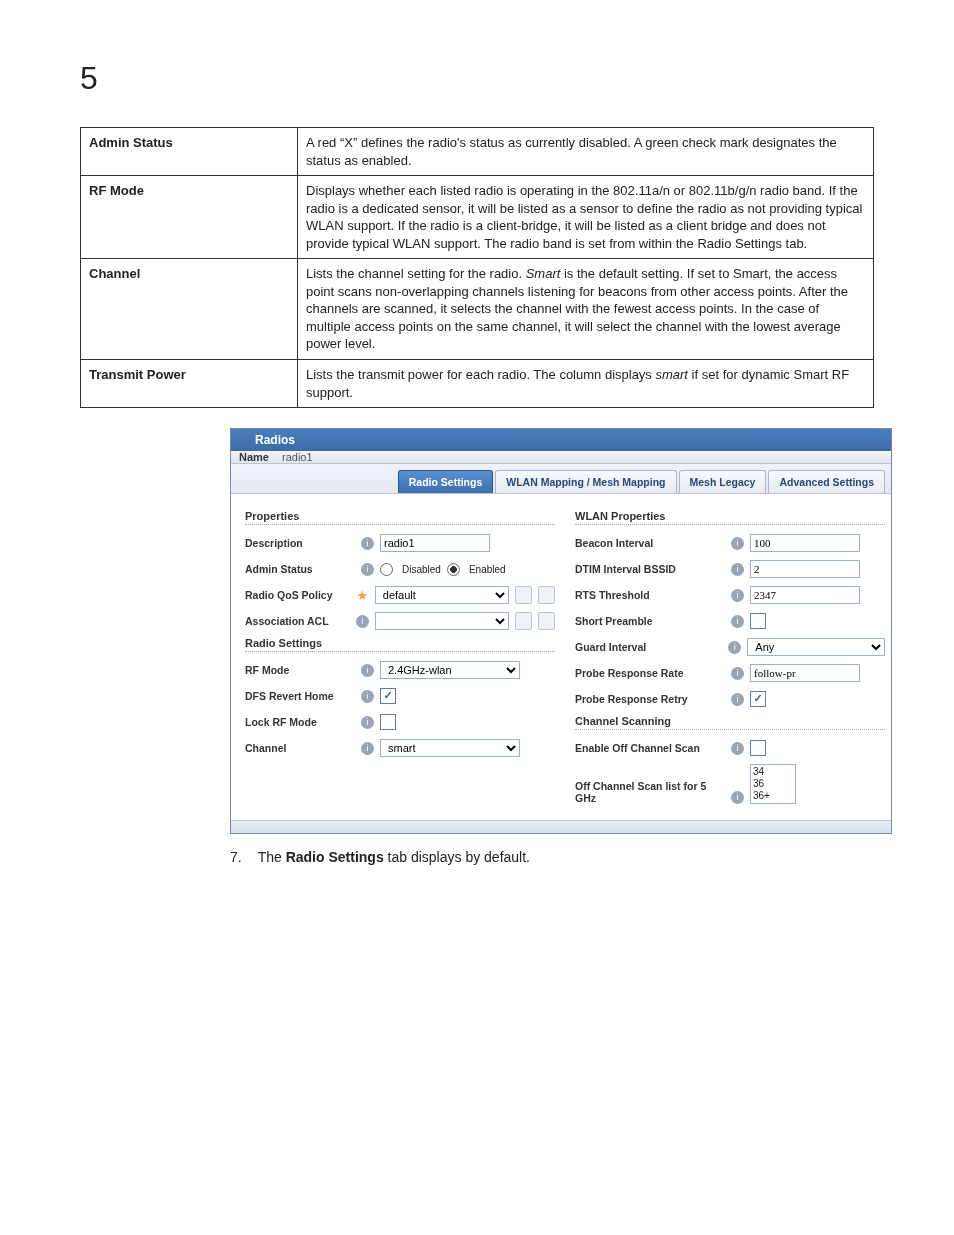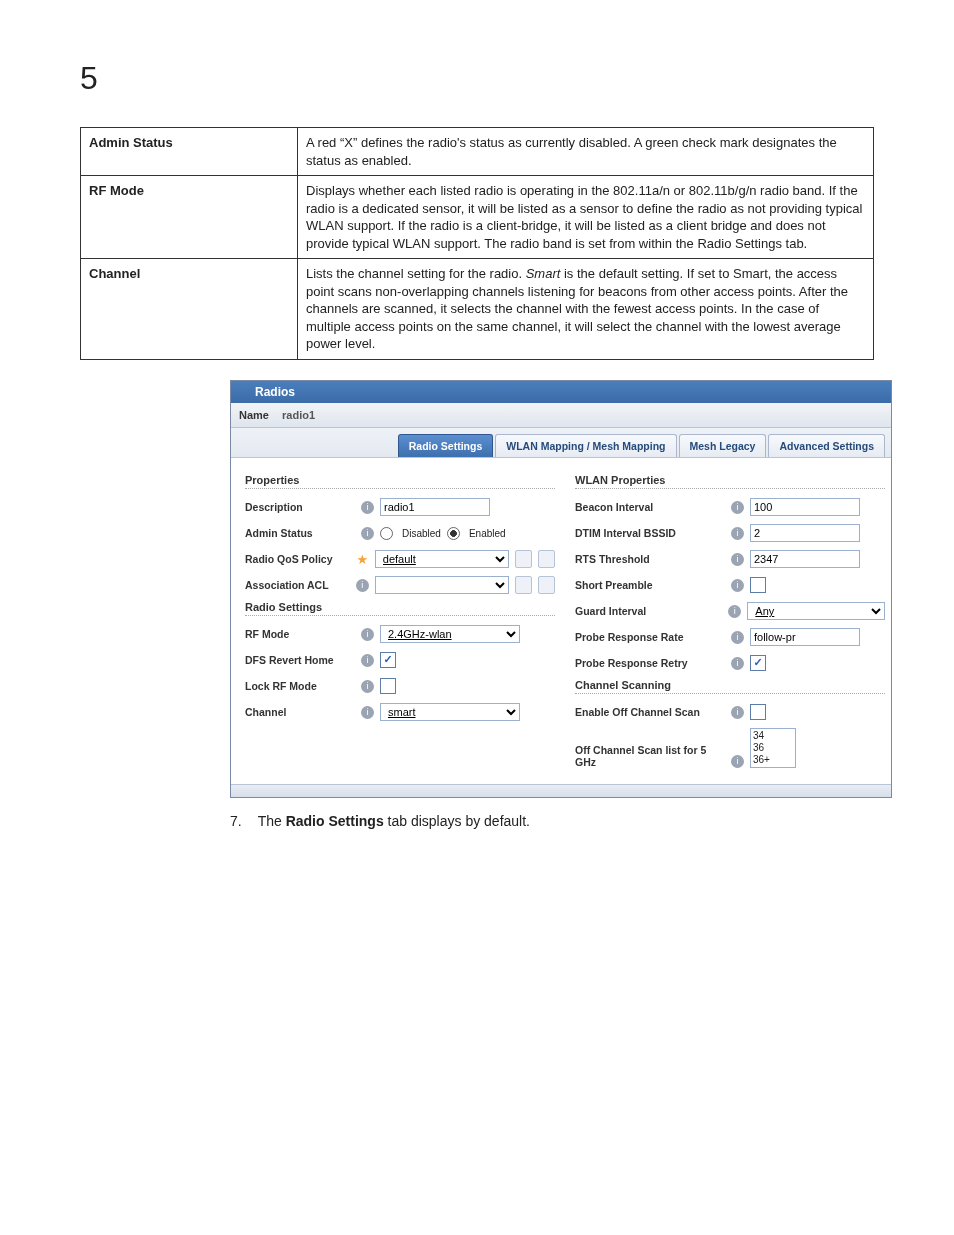--- a/index.html
+++ b/index.html
@@ -8,38 +8,38 @@
   table.desc{width:100%;border-collapse:collapse;margin-bottom:20px;}
   table.desc td{border:1px solid #333;padding:6px 8px;vertical-align:top;font-size:13px;line-height:1.35;}
   table.desc td.key{width:200px;font-weight:bold;font-family:Arial,Helvetica,sans-serif;}
   .step{margin:14px 0 14px 150px;font-size:14px;line-height:1.4;}
   .step .num{display:inline-block;width:24px;}
   .figcap{margin:14px 0 10px 150px;font-size:14px;}
   .figcap .lbl{font-weight:bold;letter-spacing:0.5px;}
   
   .shot{margin-left:150px;width:660px;border:1px solid #7a8aa5;background:#fff;font-size:11px;}
   .shot .titlebar{background:linear-gradient(#4a7ebc,#3b6ca8);color:#fff;padding:4px 24px;font-weight:bold;font-size:12px;}
-  .shot .namebar{background:linear-gradient(#f2f4f7,#dfe5ee);padding:6px 8px;color:#555;border-bottom:1px solid #b9c4d6;font-weight:bold;}
+  .shot .namebar{background:linear-gradient(#f2f4f7,#dfe5ee);padding:0 8px;color:#555;border-bottom:1px solid #b9c4d6;}
   .shot .namebar b{color:#333;margin-right:10px;}
   .shot .tabs{display:flex;justify-content:flex-end;gap:2px;padding:6px 6px 0 6px;background:linear-gradient(#eef2f7,#e4e9f1);border-bottom:1px solid #b9c4d6;}
   .shot .tab{padding:5px 10px;background:linear-gradient(#f7f9fc,#e6ebf3);border:1px solid #aab7cc;border-bottom:none;border-radius:3px 3px 0 0;color:#264b7a;font-weight:bold;font-size:10.5px;cursor:pointer;}
   .shot .tab.active{background:linear-gradient(#5b8fd1,#3d6fae);color:#fff;border-color:#2f578d;}
   .shot .body{display:flex;padding:10px 6px 10px 14px;gap:20px;}
   .col{flex:1;min-width:0;}
   .grp-title{font-weight:bold;color:#333;border-bottom:1px dotted #aaa;margin:6px 0 8px 0;padding-bottom:2px;font-size:11px;}
   .row{display:flex;align-items:center;gap:6px;margin:6px 0;min-height:20px;}
   .row .lbl{width:110px;font-weight:bold;color:#333;font-size:10.5px;}
   .colR .row .lbl{width:150px;}
   .info{width:13px;height:13px;border-radius:50%;background:#9aa4b2;color:#fff;font-size:9px;line-height:13px;text-align:center;display:inline-block;flex:0 0 13px;}
   .star{color:#f3a33c;font-size:13px;flex:0 0 13px;text-align:center;}
   input.txt,select.sel{border:1px solid #9bb0cc;background:#fff;height:18px;font-size:11px;padding:0 3px;box-sizing:border-box;}
   input.txt{width:110px;}
-  select.sel{width:140px;text-decoration:underline;}
+  select.sel{width:140px;}
   .sel-sm{width:60px;}
-  .txt-sm{width:40px;}
+  .txt-sm{width:40px;font-family:Liberation Serif, serif;}
   .chk{width:14px;height:14px;border:1px solid #5c7da8;background:#fff;display:inline-block;text-align:center;line-height:12px;color:#2a66b4;font-weight:bold;font-size:11px;}
   .chk.on::before{content:"✓";}
   .icon-btn{width:16px;height:16px;display:inline-block;border:1px solid #b7c3d6;background:#eef2f8;border-radius:2px;}
   .radio{width:11px;height:11px;border:1px solid #666;border-radius:50%;display:inline-block;margin-right:3px;vertical-align:middle;}
   .radio.on{background:radial-gradient(circle,#333 0 40%,#fff 45% 100%);}
   .listbox{border:1px solid #9bb0cc;background:#fff;width:40px;font-size:10px;line-height:1.2;padding:1px 2px;}
   .bottombar{height:12px;background:linear-gradient(#e8edf4,#d7dfeb);border-top:1px solid #b9c4d6;}
   .em{font-style:italic;}
 </style>
 </head>
@@ -55,20 +55,26 @@
       <td>A red “X” defines the radio's status as currently disabled. A green check mark designates the status as enabled.</td>
     </tr>
     <tr>
       <td class="key">RF Mode</td>
       <td>Displays whether each listed radio is operating in the 802.11a/n or 802.11b/g/n radio band. If the radio is a dedicated sensor, it will be listed as a sensor to define the radio as not providing typical WLAN support. If the radio is a client-bridge, it will be listed as a client bridge and does not provide typical WLAN support. The radio band is set from within the Radio Settings tab.</td>
     </tr>
     <tr>
       <td class="key">Channel</td>
       <td>
         <span>Lists the channel setting for the radio. </span><span class="em">Smart</span><span> is the default setting. If set to Smart, the access point scans non-overlapping channels listening for beacons from other access points. After the channels are scanned, it selects the channel with the fewest access points. In the case of multiple access points on the same channel, it will select the channel with the lowest average power level.</span>
+      </td>
+    </tr>
+    <tr>
+      <td class="key">Transmit Power</td>
+      <td>
+        <span>Lists the transmit power for each radio. The column displays </span><span class="em">smart</span><span> if set for dynamic Smart RF support.</span>
       </td>
     </tr>
   </tbody>
     </table>
 
 
   <div class="shot">
     <div class="titlebar">Radios</div>
     <div class="namebar">
       <b>Name</b>

